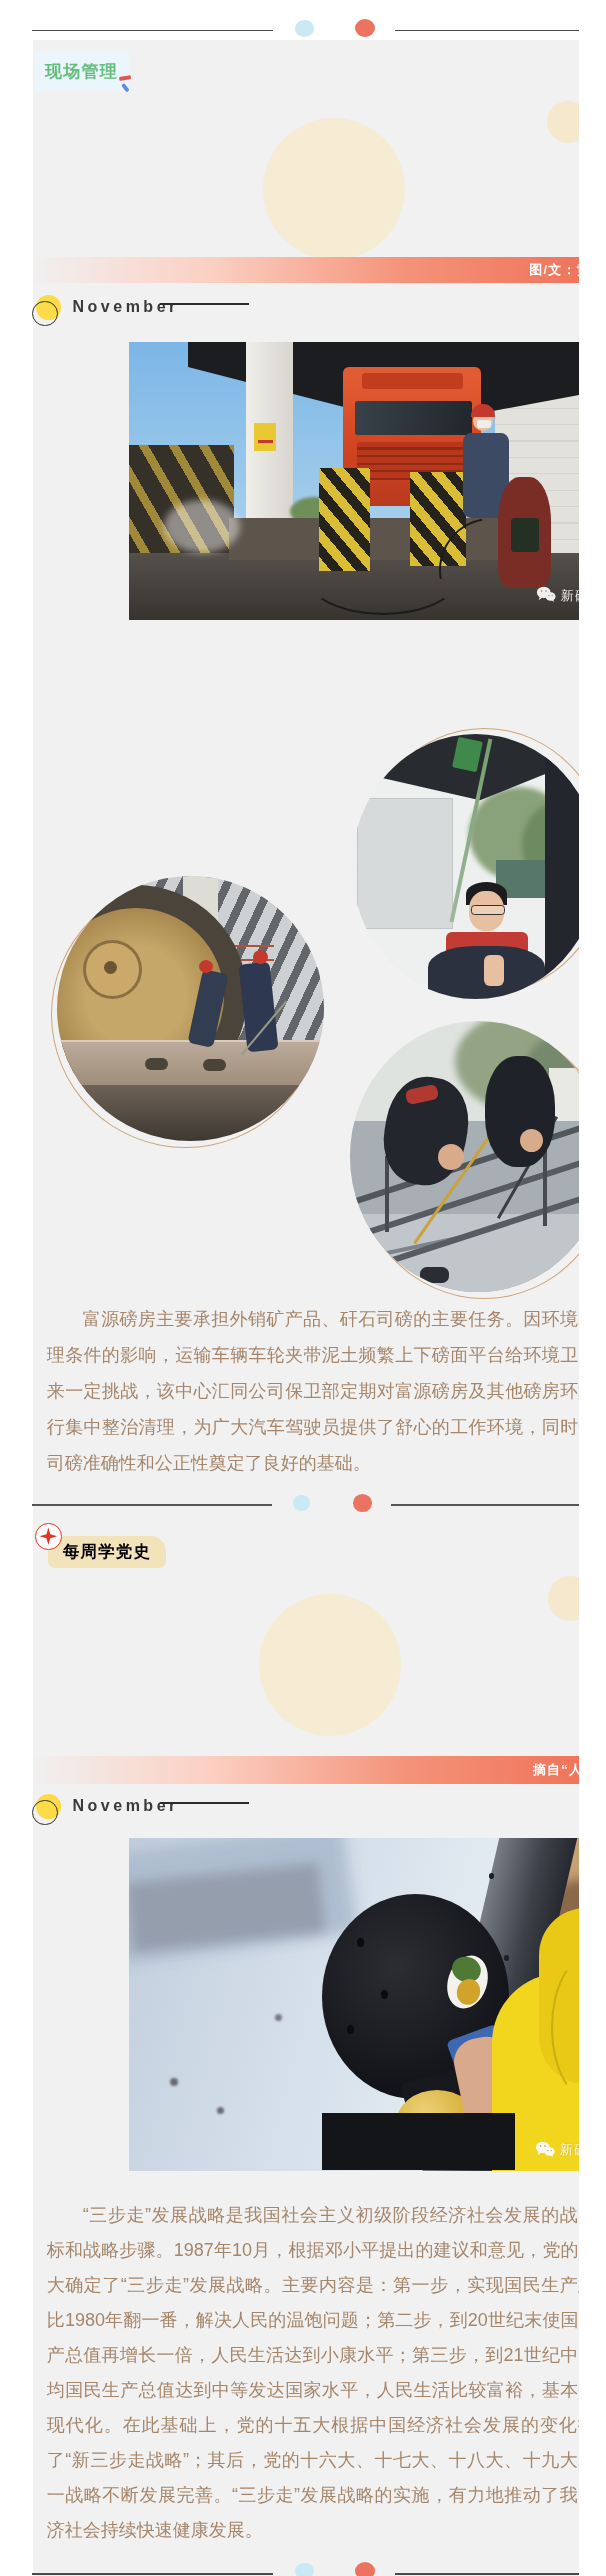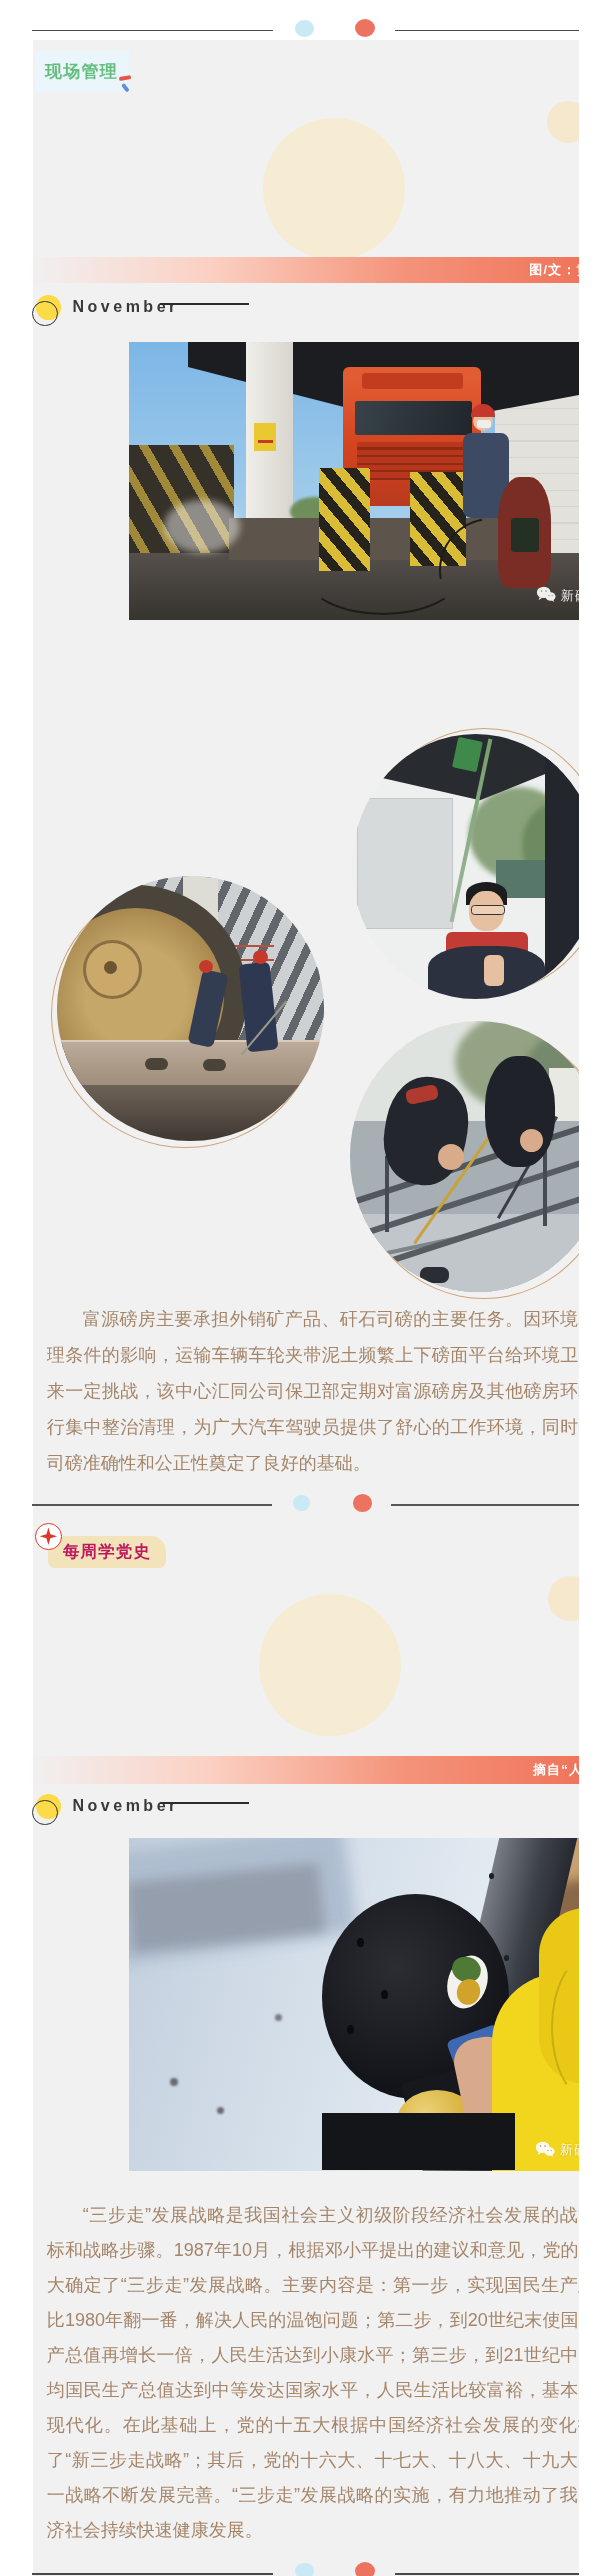--- a/index.html
+++ b/index.html
@@ -20,21 +20,21 @@
   .nov-line{position:absolute;height:1.8px;background:#2c2c2c;}
   .nov-yellow{position:absolute;width:24.6px;height:24.6px;border-radius:50%;background:#fcdb49;}
   .nov-outline{position:absolute;width:23.4px;height:23.4px;border-radius:50%;border:1.2px solid #2f2f2f;}
   .para{position:absolute;left:19.3px;width:568px;color:#a5866a;font-size:18px;text-align:justify;text-indent:2em;}
   .photo{position:absolute;overflow:hidden;background:#9aa4ac;}
   .oval{position:absolute;overflow:hidden;border-radius:50%;}
   .oval-border{position:absolute;border-radius:50%;border:1.2px solid #cfa478;background:transparent;}
   .wm{position:absolute;right:7px;display:flex;align-items:center;gap:4.7px;opacity:.92;}
   .wm span.t{color:#ffffff;font-size:13px;letter-spacing:1.2px;text-shadow:0 0 2.3px rgba(0,0,0,.25);}
   .tag2{position:absolute;left:20.5px;top:1524px;width:118px;height:32px;background:#f3e3ba;border-radius:7px 15.2px 7px 7px;display:flex;align-items:center;justify-content:center;}
-  .tag2 span{color:#be185d;font-size:16.4px;font-weight:bold;letter-spacing:1.2px;}
+  .tag2 span{color:#000000;font-size:16.4px;font-weight:bold;letter-spacing:1.2px;}
   .star-badge{position:absolute;left:7.6px;top:1511px;width:24.6px;height:24.6px;border-radius:50%;background:#ffffff;border:1.2px solid #e0352b;display:flex;align-items:center;justify-content:center;}
   .star4{width:17.6px;height:17.6px;background:#e0352b;clip-path:polygon(50% 0,61% 39%,100% 50%,61% 61%,50% 100%,39% 61%,0 50%,39% 39%);}
   .ph{position:absolute;}
 </style>
 </head>
 <body>
 
 <div class="page">
   <div class="panel"></div>
 

